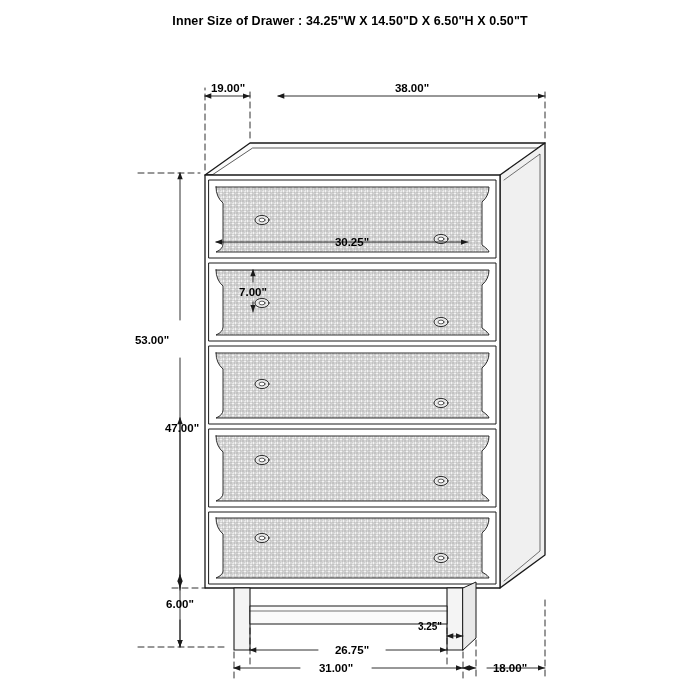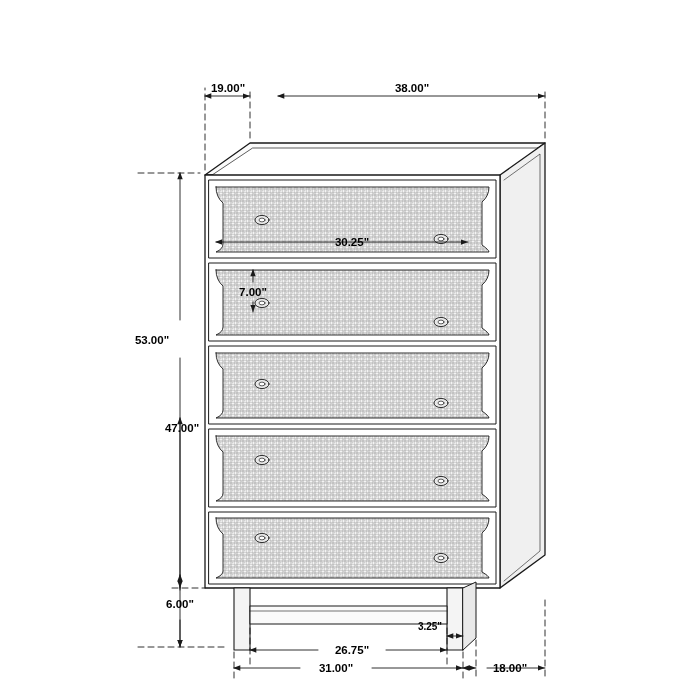--- a/index.html
+++ b/index.html
@@ -45,20 +45,21 @@
     font-size: 10px;
     font-weight: bold;
     fill: #000;
   }
 </style>
 </head>
 <body>
 
 <div id="stage">
 
+  <div id="title">Inner Size of Drawer  : 34.25"W X 14.50"D X 6.50"H X 0.50"T</div>
 
   <svg width="700" height="700" viewBox="0 0 700 700">
 
     <defs>
 
       <pattern id="weave" width="6" height="6" patternUnits="userSpaceOnUse">
         <rect width="6" height="6" fill="#f4f4f4"></rect>
         <path d="M0 0 H6 M0 3 H6" stroke="#9a9a9a" stroke-width="0.7"></path>
         <path d="M0 0 V6 M3 0 V6" stroke="#9a9a9a" stroke-width="0.7"></path>
         <rect x="0.6" y="0.6" width="1.8" height="1.8" fill="#cfcfcf"></rect>

